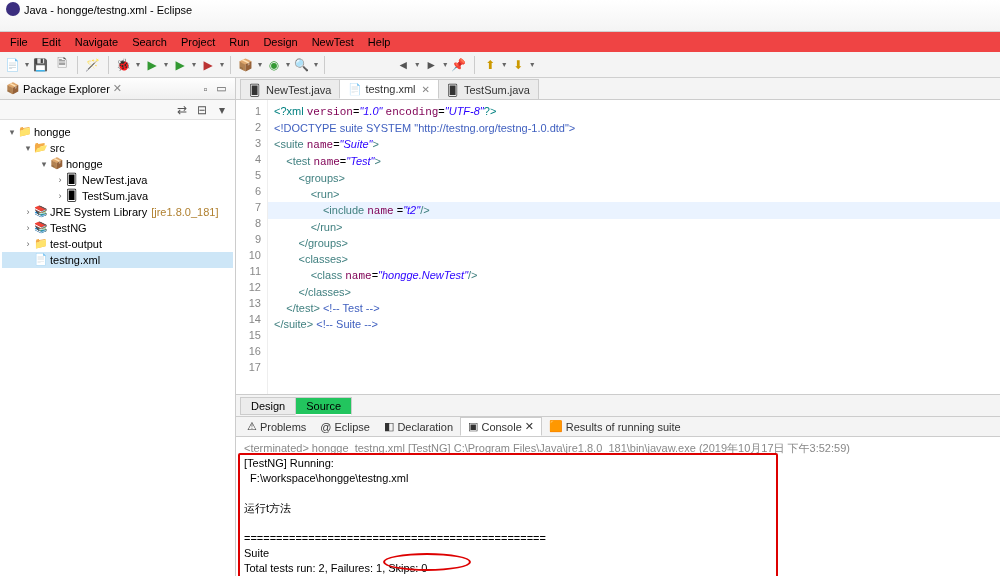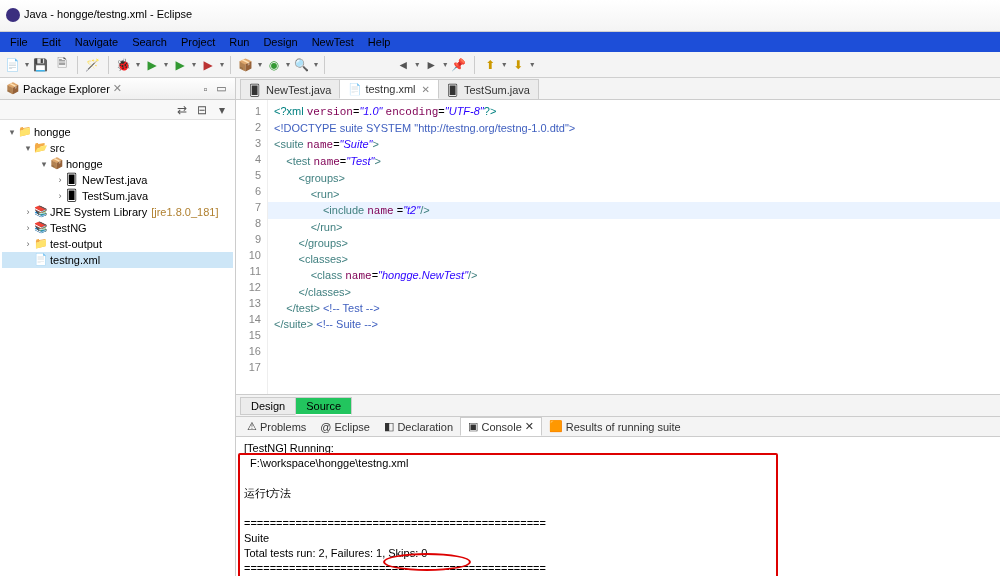--- a/index.html
+++ b/index.html
@@ -1,19 +1,19 @@
 <!DOCTYPE html>
 <html><head>
 <meta charset="utf-8">
 <style>
 * { margin: 0; padding: 0; box-sizing: border-box; font-family: "Segoe UI", Tahoma, sans-serif; font-size: 11px; }
 body { background: #f0f0f0; width: 1000px; height: 576px; overflow: hidden; display: flex; flex-direction: column; }
-.title-bar { background: linear-gradient(#fff,#f4f4f4); height: 32px; display: flex; align-items: flex-start; padding: 8px 6px; border-bottom: 1px solid #d0d0d0; }
+.title-bar { background: linear-gradient(#fff,#f4f4f4); height: 32px; display: flex; align-items: flex-end; padding: 15px 6px; border-bottom: 1px solid #d0d0d0; }
 .title-bar .icon { width: 14px; height: 14px; background: #3b2e7f; border-radius: 50%; margin-right: 4px; }
-.menu-bar { background: #1d4ed8; height: 20px; display: flex; align-items: center; padding: 0 4px; gap: 2px; }
+.menu-bar { background: #ef4444; height: 20px; display: flex; align-items: center; padding: 0 4px; gap: 2px; }
 .menu-bar span { padding: 2px 6px; cursor: default; }
 .toolbar { background: #f4f4f4; height: 26px; display: flex; align-items: center; padding: 0 4px; gap: 3px; border-bottom: 1px solid #cfcfcf; }
 .tbtn { width: 18px; height: 18px; display: inline-flex; align-items: center; justify-content: center; font-size: 12px; color: #555; }
 .tsep { width: 1px; height: 18px; background: #ccc; margin: 0 3px; }
 .main { flex: 1; display: flex; min-height: 0; }
 .sidebar { width: 236px; background: #fff; border-right: 1px solid #ccc; display: flex; flex-direction: column; }
 .view-tab { background: linear-gradient(#fefefe,#f0f0f0); height: 22px; display: flex; align-items: center; padding: 0 6px; border-bottom: 1px solid #ccc; }
 .view-tab .vicon { width: 14px; height: 14px; display: inline-block; margin-right: 3px; }
 .view-tab .controls { margin-left: auto; display: flex; gap: 1px; }
 .view-tab .controls span { width: 15px; height: 15px; display: inline-flex; align-items: center; justify-content: center; color: #666; }
@@ -231,20 +231,21 @@
             <span>▣</span>
             <span>Console</span>
             <span class="close-x">✕</span>
           </div>
           <div class="ctab">
             <span>🟧</span>
             <span>Results of running suite</span>
           </div>
         </div>
       <div class="console-body">
+        <div class="console-header-line">&lt;terminated&gt; hongge_testng.xml [TestNG] C:\Program Files\Java\jre1.8.0_181\bin\javaw.exe (2019年10月17日 下午3:52:59)</div>
         <div id="console-lines" style="white-space:pre">[TestNG] Running:
   F:\workspace\hongge\testng.xml
 
 运行t方法
 
 ===============================================
 Suite
 Total tests run: 2, Failures: 1, Skips: 0
 ===============================================</div>
         <div class="red-box" style="left:2px; top:16px; width:540px; height:140px;"></div>

